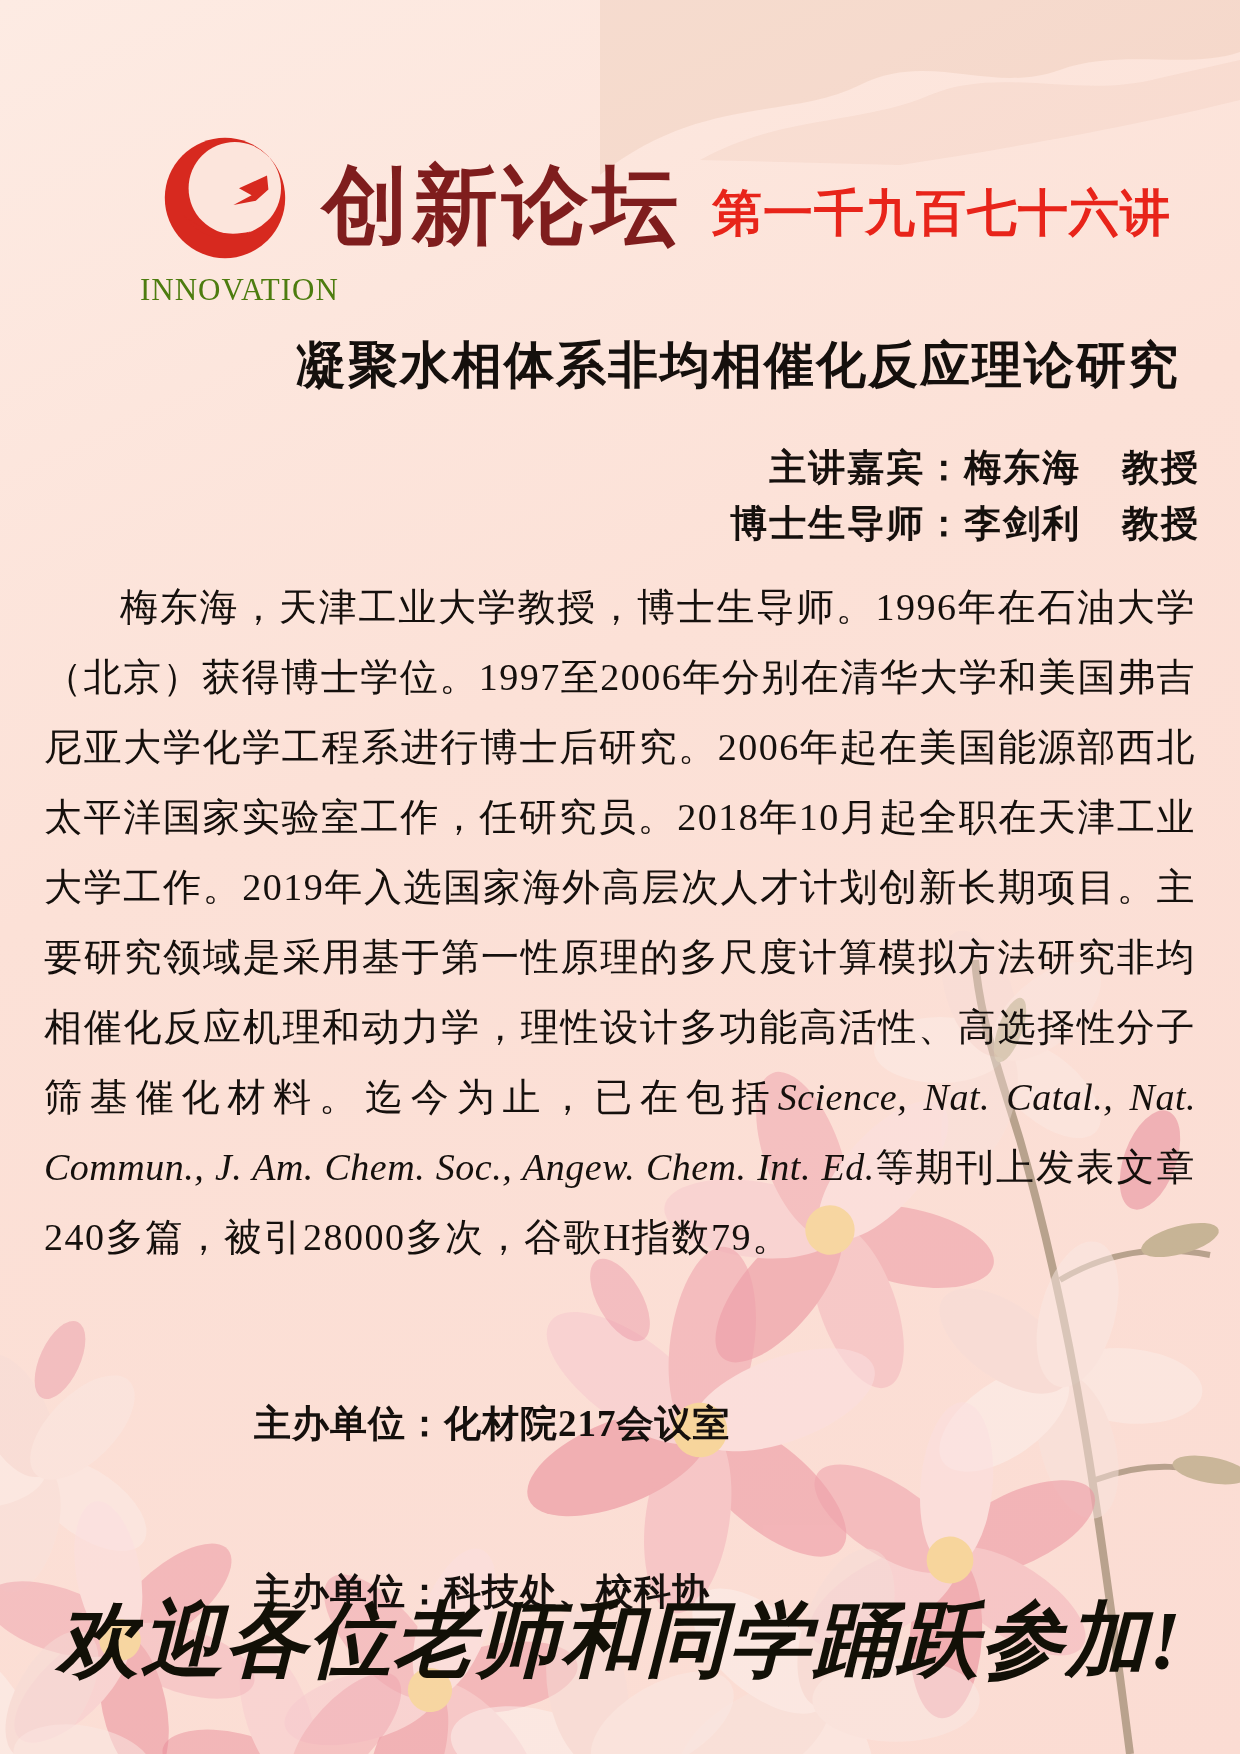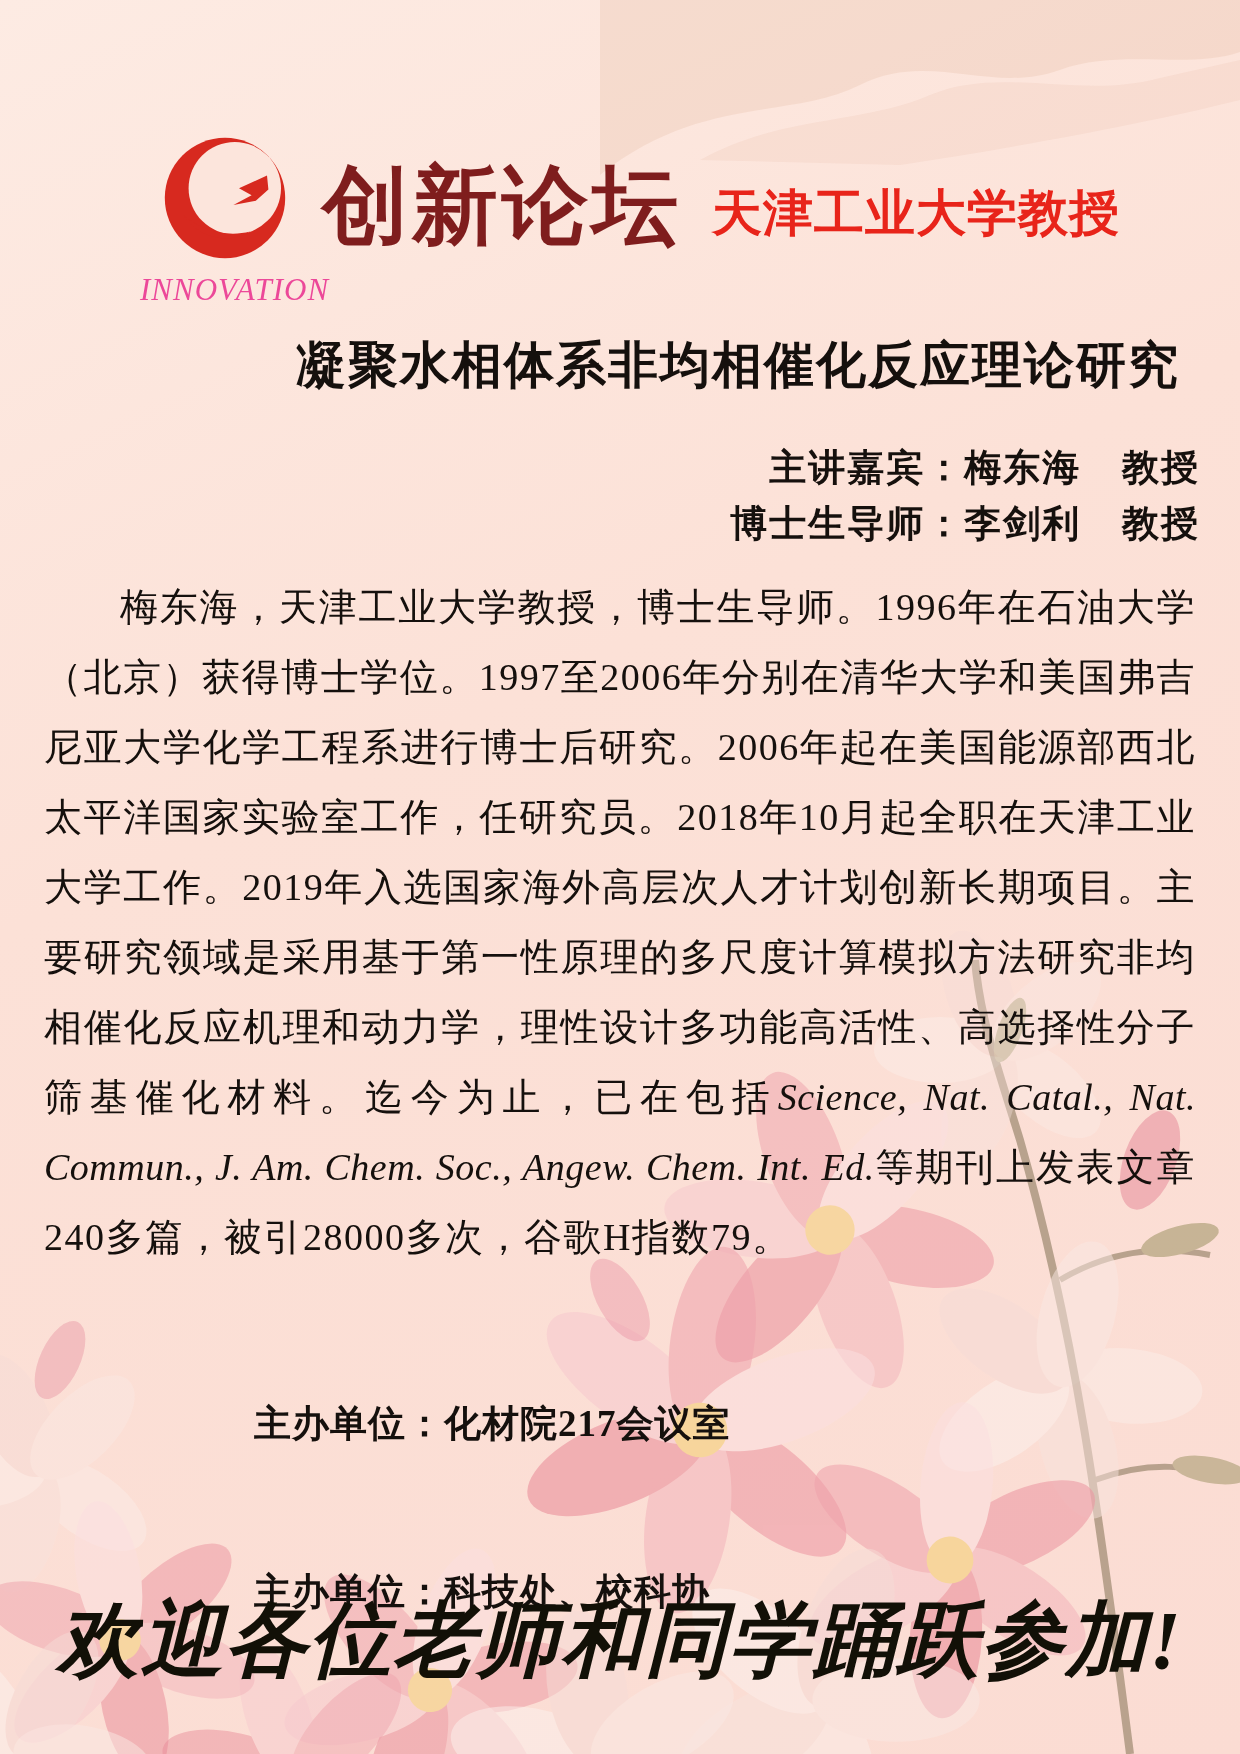--- a/index.html
+++ b/index.html
@@ -13,21 +13,21 @@
   .poster{position:absolute;inset:0;}
   
   .bg-art{position:absolute;inset:0;pointer-events:none;}
   
   .logo-wrap{position:absolute;left:140px;top:128px;width:170px;text-align:center;}
   .logo-mark{width:140px;height:140px;display:block;margin:0 auto;}
   .logo-word{
     margin-top:4px;
     font-family:"Liberation Serif", serif;
     font-size:31px;letter-spacing:1px;
-    color:#ec4899;font-weight:400;font-style:italic;
+    color:#4d7c0f;font-weight:400;
   }
   .forum-title{
     position:absolute;left:310px;top:150px;margin:12px;
     font-family:"Liberation Sans", sans-serif;
     font-weight:900;font-size:86px;line-height:1;
     color:#7f1d1d;letter-spacing:4px;
   }
   .lecture-no{
     position:absolute;left:712px;top:188px;margin:0;
     font-family:"Liberation Serif", serif;
@@ -147,21 +147,21 @@
         <circle cx="57" cy="43" r="33" fill="#fce5dc"></circle>
         <path d="M84,20 L70,34 L60,30 Z" fill="#fce5dc"></path>
         <path d="M80,34 L60,43 L69,48 L56,55 L72,52 L81,44 Z" fill="#d7291f"></path>
         <path d="M20,62 C30,78 52,84 68,74 C52,78 34,74 20,62 Z" fill="#d7291f"></path>
       </svg>
       <div class="logo-word">INNOVATION</div>
     </div>
 
     <h1 class="forum-title">创新论坛</h1>
 
-    <div class="lecture-no">天津工业大学教授</div>
+    <div class="lecture-no">第一千九百七十六讲</div>
 
     <h2 class="talk-title">凝聚水相体系非均相催化反应理论研究</h2>
 
     <div class="people">
       <div>
         <span>主讲嘉宾：</span><span>梅东海</span><span class="person-title">教授</span>
       </div>
       <div>
         <span>博士生导师：</span><span>李剑利</span><span class="person-title">教授</span>
       </div>

